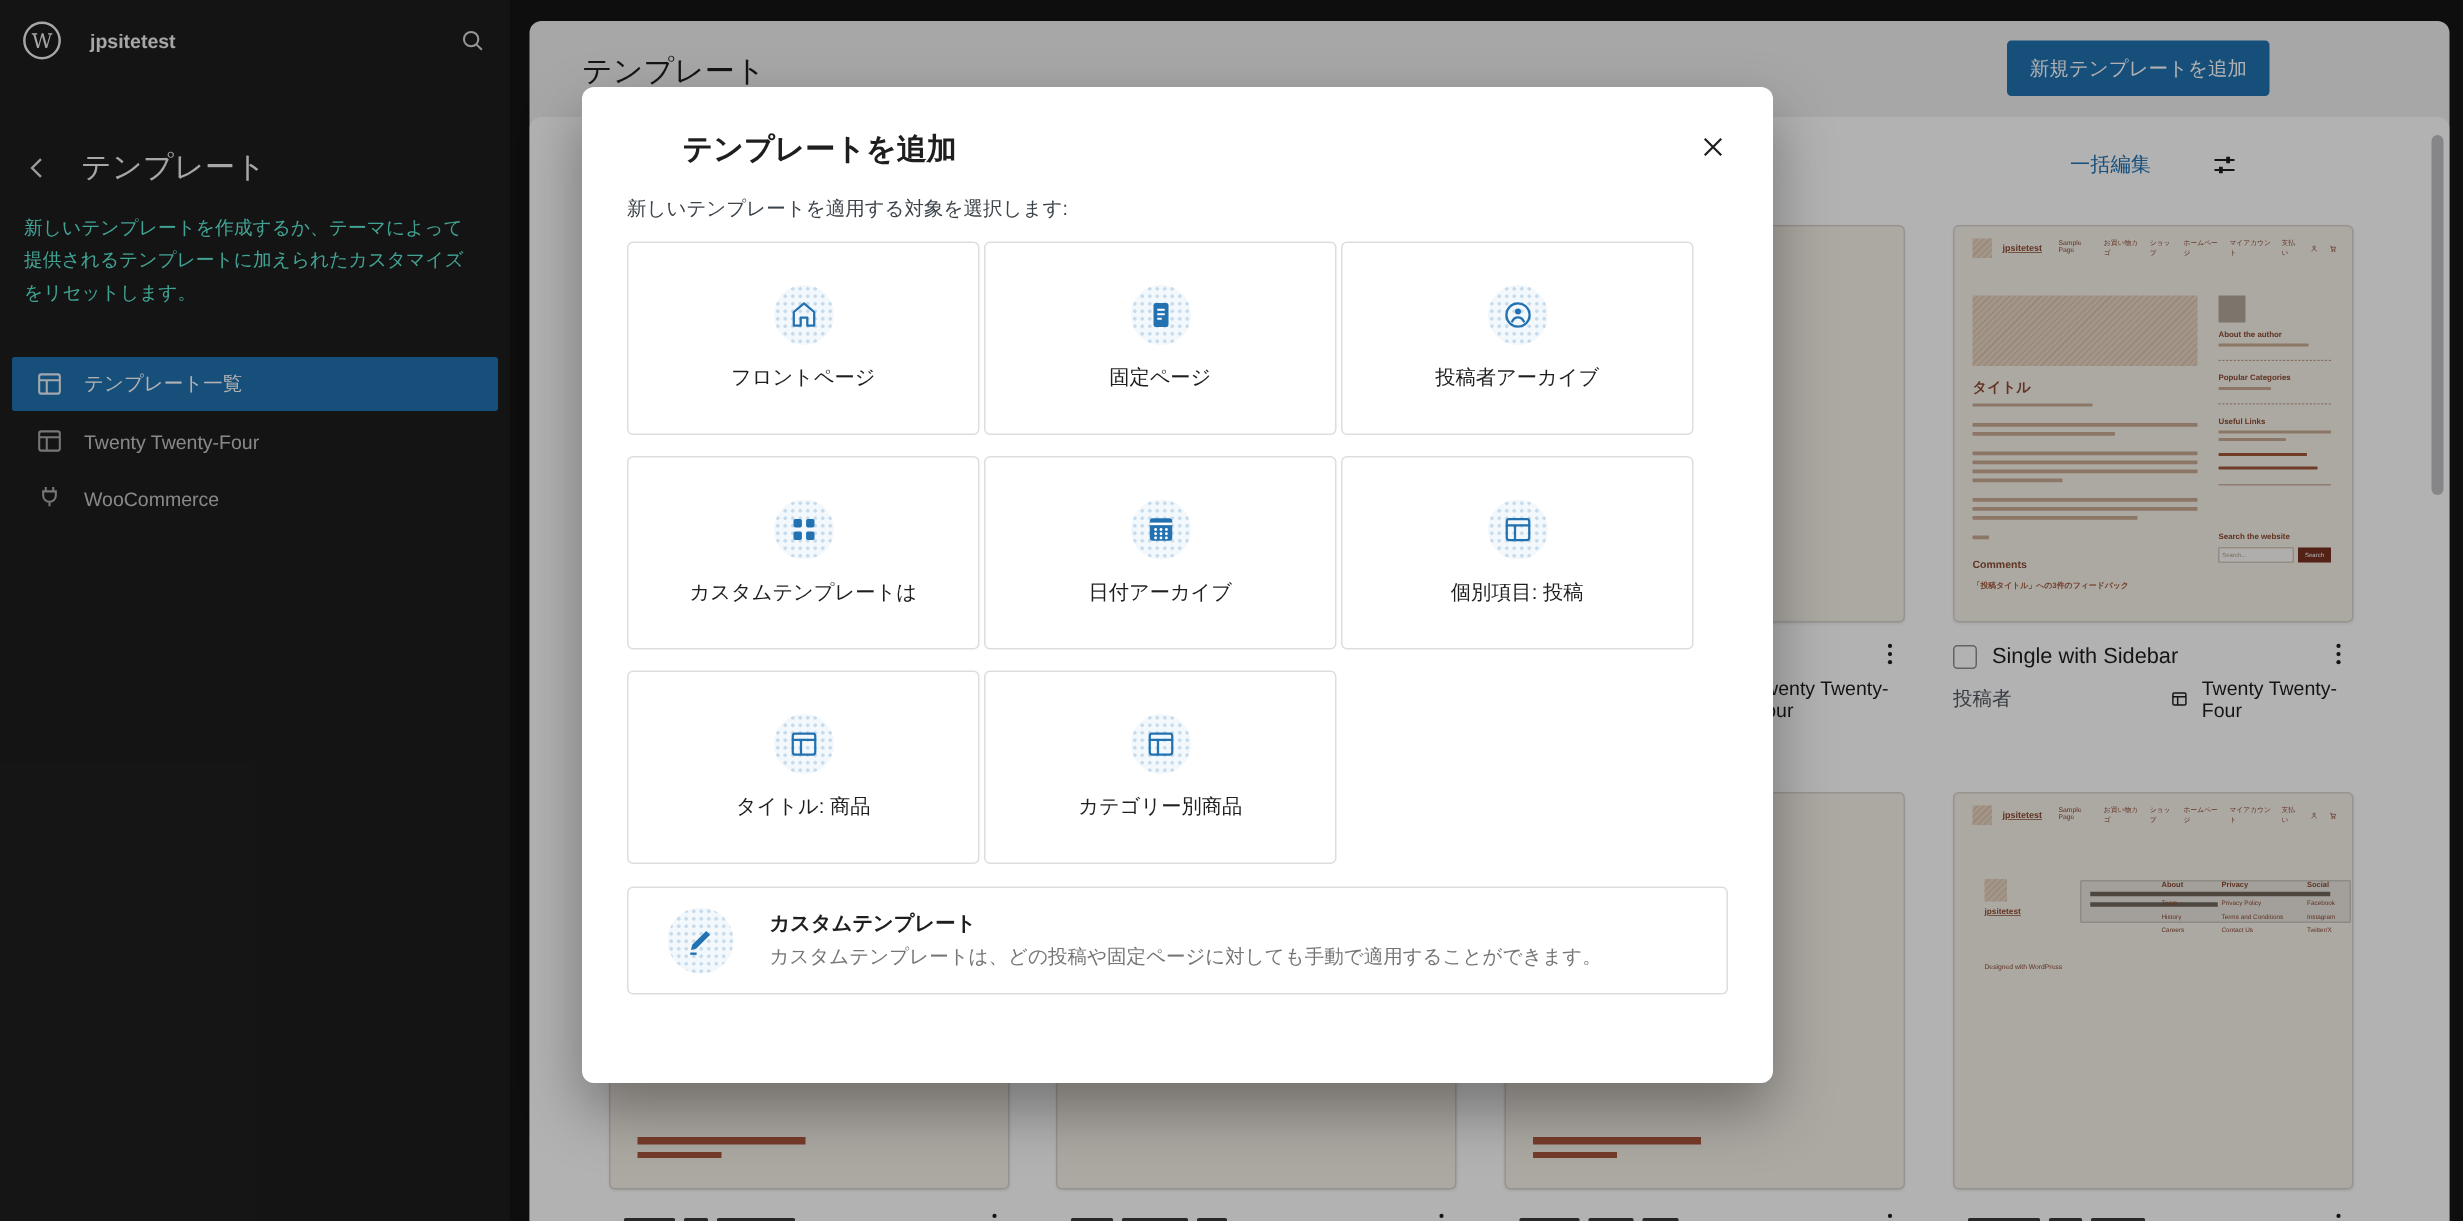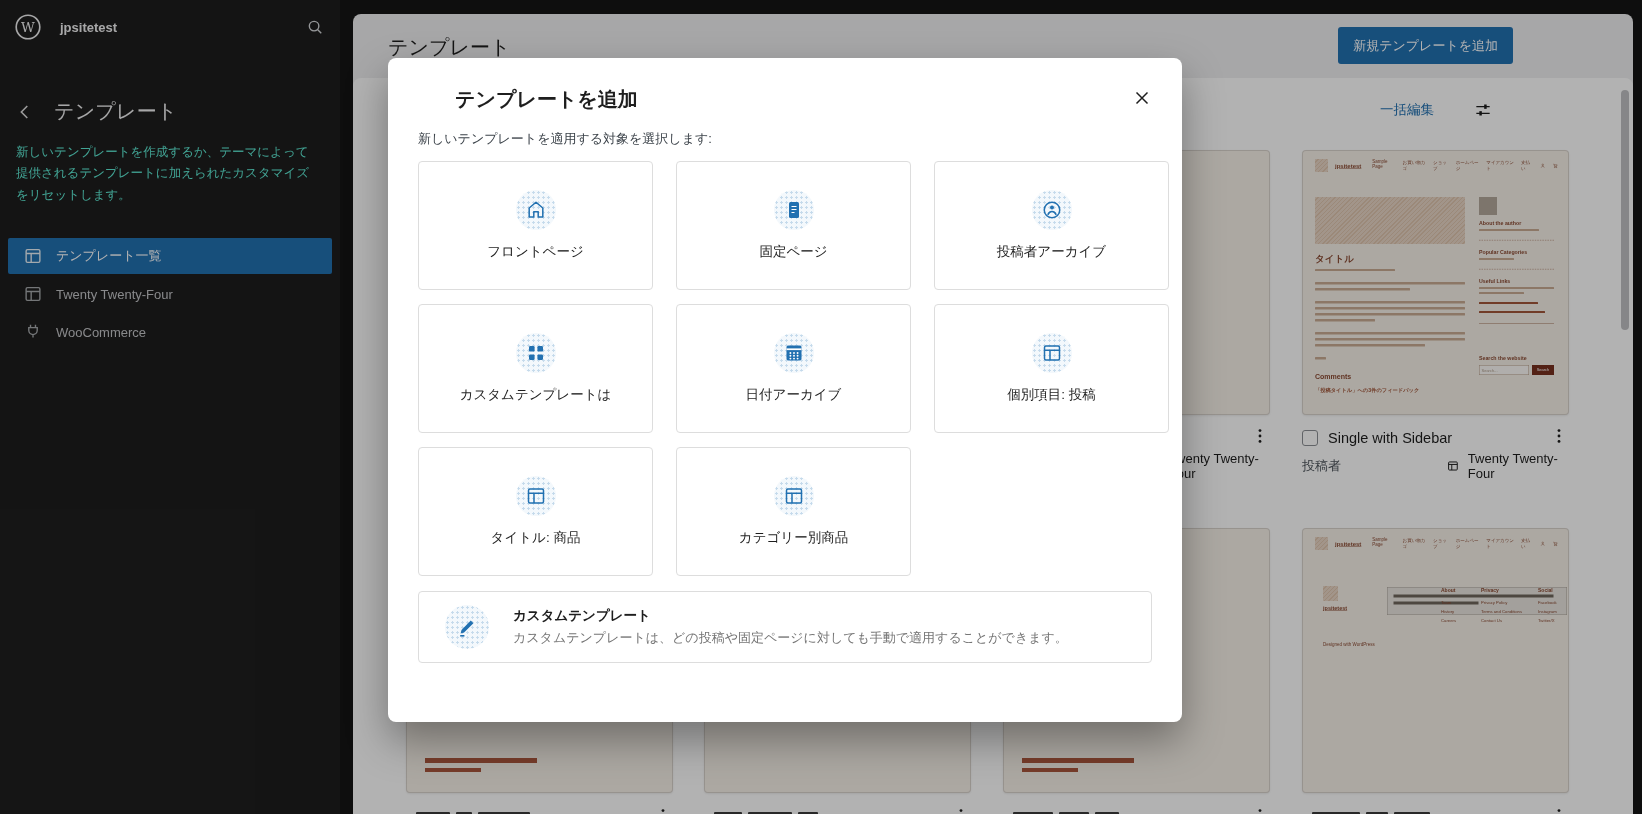--- a/index.html
+++ b/index.html
@@ -57,21 +57,21 @@
   .pv h4 { font-weight:700; }
   .pv .rule { position:absolute; border-top:1px dashed #a2755c; width:150px; }
   .pv .rule-solid { position:absolute; border-top:1px solid #a2755c; width:150px; }
 
   
   .overlay { position:absolute; inset:0; background:rgba(0,0,0,.30); z-index:50; }
   .modal { position:absolute; left:388px; top:58px; width:794px; height:664px; background:#fff; border-radius:8px; box-shadow:0 18px 40px rgba(0,0,0,.35); z-index:60; }
   .m-title { position:absolute; left:30px; top:28px; font-size:20px; font-weight:600; color:#1e1e1e;margin-left:37px; }
   .m-close { position:absolute; right:24px; top:24px; width:32px; height:32px; display:flex; align-items:center; justify-content:center; cursor:pointer; color:#1e1e1e; background:none; border:none; }
   .m-sub { position:absolute; left:30px; top:72px; font-size:13px; color:#3c434a; }
-  .m-grid { position:absolute; left:30px; top:103px; width:734px; display:grid; grid-template-columns:repeat(3,235px); grid-auto-rows:129px; gap:14px 23px; }
+  .m-grid { position:absolute; left:30px; top:103px; width:734px; display:grid; grid-template-columns:repeat(3,235px); grid-auto-rows:129px; gap:14px 3px; }
   .m-card { border:1px solid #ddd; border-radius:4px; background:#fff; display:flex; flex-direction:column; align-items:center; justify-content:center; gap:13px; cursor:pointer; }
   .icon-circle { width:40px; height:40px; border-radius:50%; display:flex; align-items:center; justify-content:center;
     background-color:#f3f8fc;
     background-image:radial-gradient(rgba(34,113,177,.22) 1px, rgba(0,0,0,0) 1.3px);
     background-size:5px 5px; }
   .m-card .lbl { font-size:13.5px; color:#1e1e1e; }
   .m-custom { position:absolute; left:30px; top:533px; width:734px; height:72px; border:1px solid #ddd; border-radius:4px; display:flex; align-items:center; gap:24px; padding:0 26px; cursor:pointer; }
   .m-custom .icon-circle { width:44px; height:44px; flex:none; }
   .mc-title { font-size:13.5px; font-weight:600; color:#1e1e1e; margin-bottom:4px; }
   .mc-desc { font-size:13px; color:#757575; }

